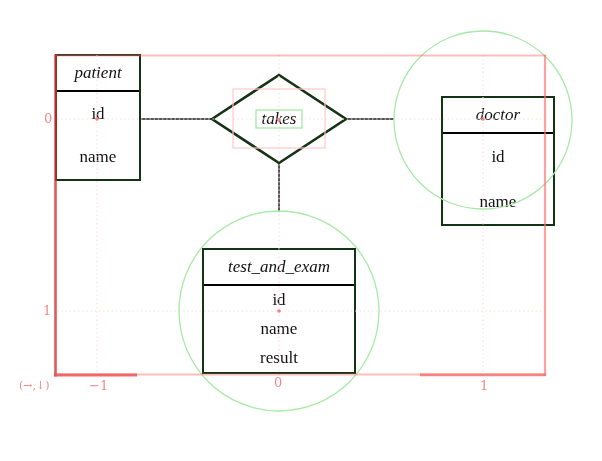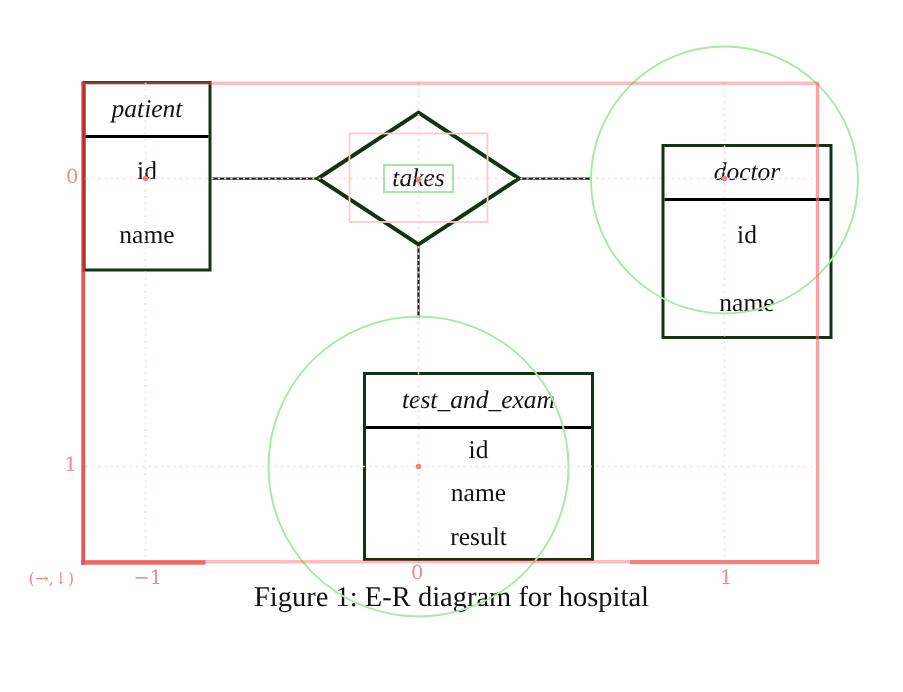--- a/index.html
+++ b/index.html
@@ -60,21 +60,21 @@
   </div>
 
   <div class="entity" style="left:441px;top:54px;width:114px;height:130px;margin-top:42px;">
     <div class="entity-title">doctor</div>
     <div class="entity-attrs">
       <div class="attr">id</div>
       <div class="attr">name</div>
     </div>
   </div>
 
-  <div class="entity" style="left:202px;top:248px;width:154px;height:126px;margin-left:40px;">
+  <div class="entity" style="left:202px;top:248px;width:154px;height:126px;">
     <div class="entity-title">test_and_exam</div>
     <div class="entity-attrs">
       <div class="attr">id</div>
       <div class="attr">name</div>
       <div class="attr">result</div>
     </div>
   </div>
 
   <svg class="layer" width="602" height="461" style="z-index:5">
 
@@ -104,15 +104,14 @@
     <circle cx="279" cy="311" r="1.8" fill="#f87f7f"></circle>
   </svg>
 
   <span class="dbg-label" style="left:44px;top:112px;">0</span>
   <span class="dbg-label" style="left:43px;top:304px;">1</span>
   <span class="dbg-label" style="left:89px;top:379px;">−1</span>
   <span class="dbg-label" style="left:274px;top:376px;">0</span>
   <span class="dbg-label" style="left:480px;top:379px;">1</span>
   <span class="dbg-label axes-hint" style="left:19px;top:379px;">(→,↓)</span>
 
-  <div id="caption">Figure 1: E-R diagram for hospital</div>
 
 </div>
 
 </body></html>

